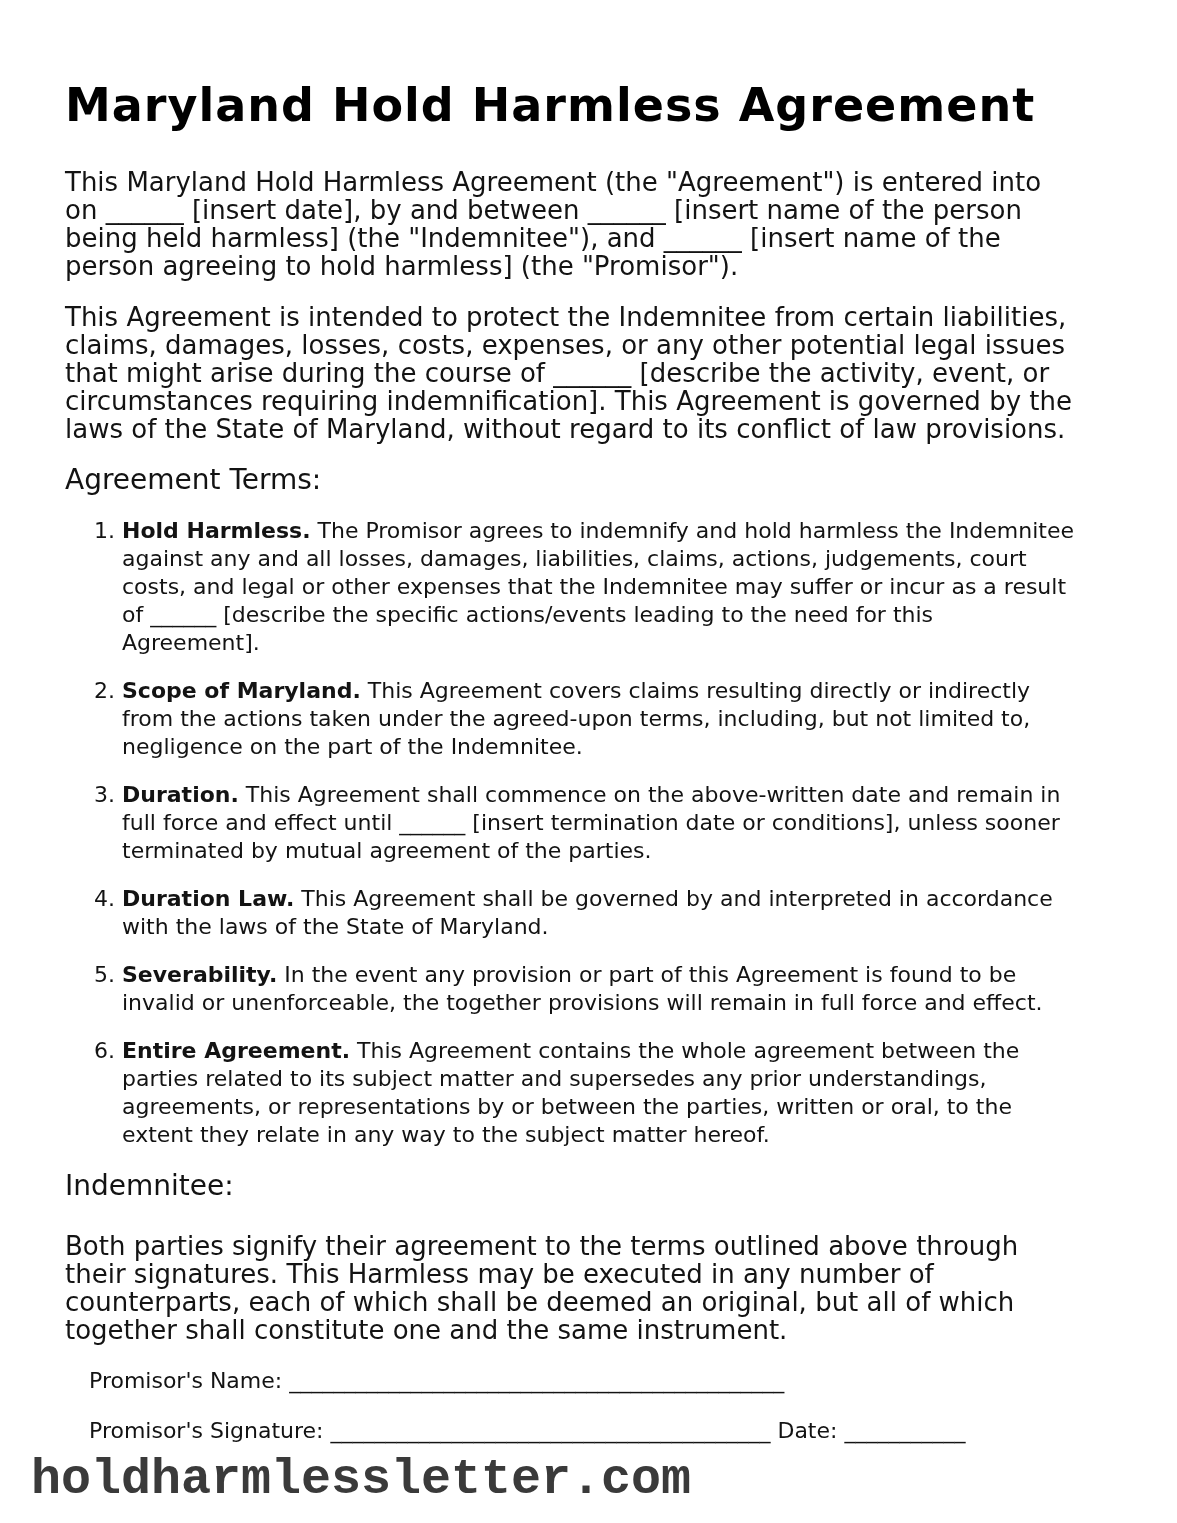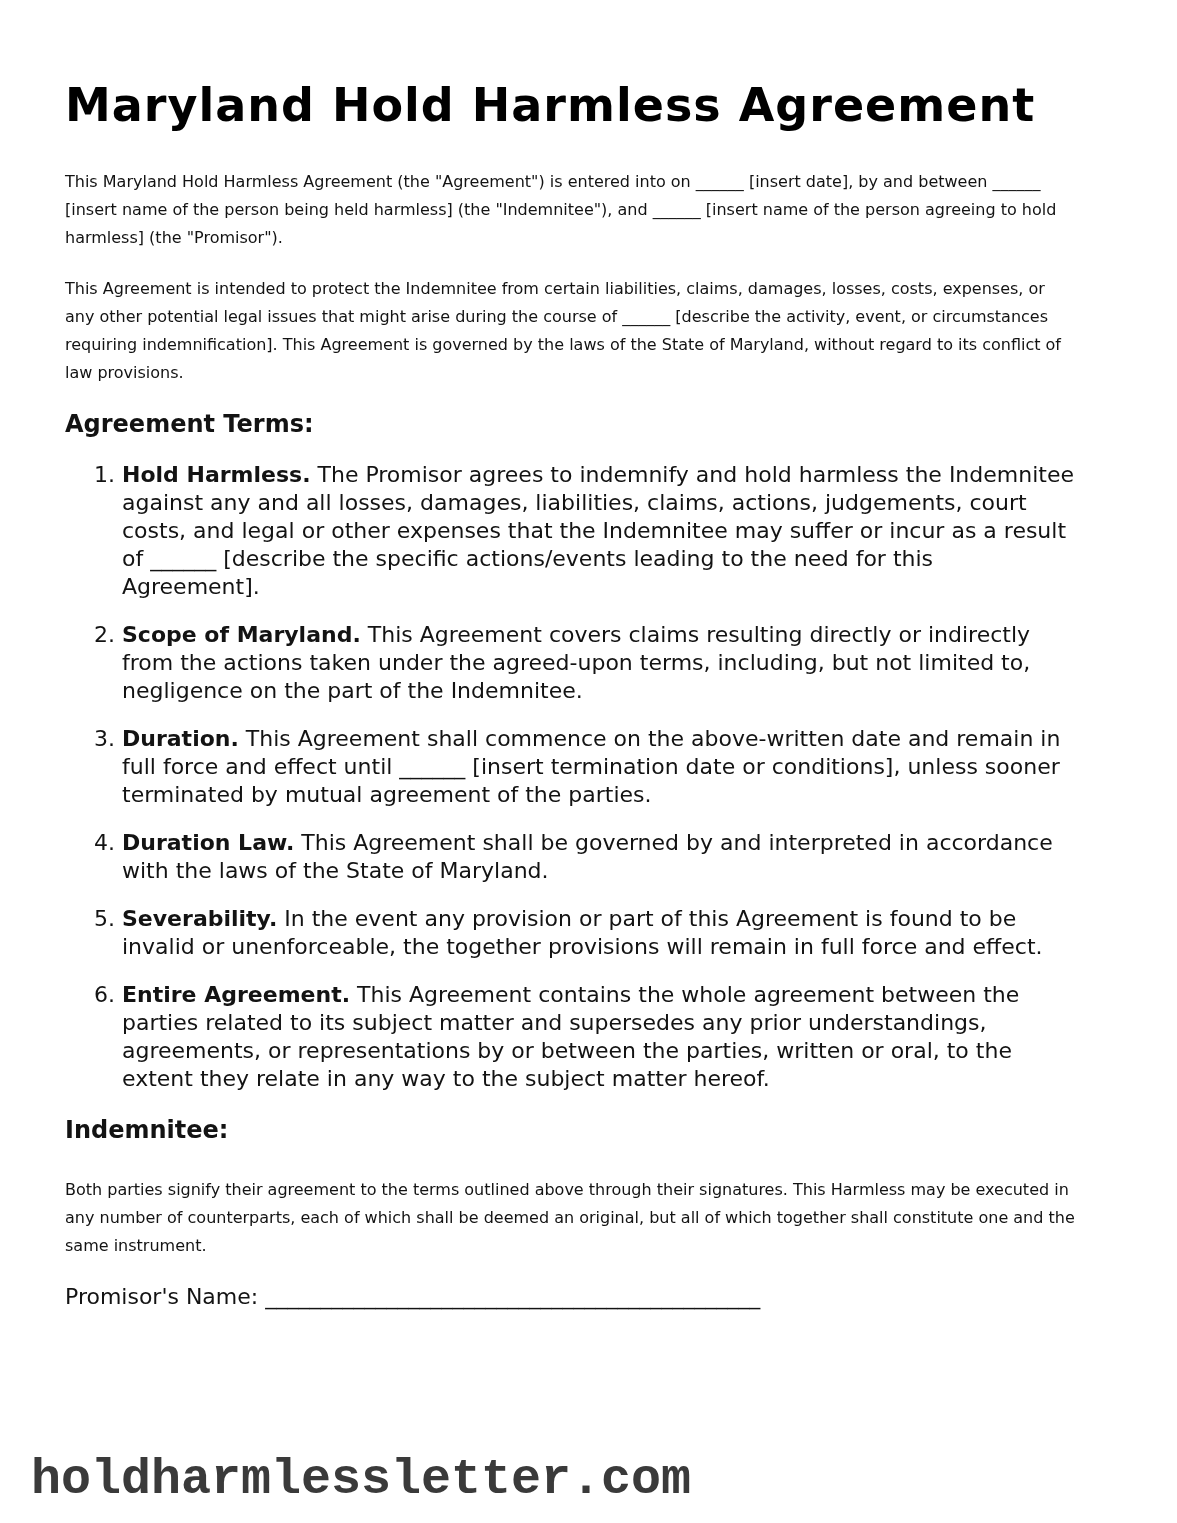--- a/index.html
+++ b/index.html
@@ -18,45 +18,46 @@
   h1.doc-title {
     font-size: 46px;
     line-height: 56px;
     font-weight: bold;
     letter-spacing: 1px;
     margin: 0 0 35px 0;
     color: #000000;
     white-space: nowrap;
   }
   p.body-text {
-    font-size: 16px;
+    font-size: 26px;
     line-height: 28px;
     margin: 0 0 23px 0;
   }
   h2.section-heading {
-    font-size: 24px;
+    font-size: 28px;
     line-height: 28px;
-    font-weight: bold;
+    font-weight: normal;
     margin: 0 0 23px 0;
   }
   h2.signatures-heading { margin-bottom: 32px; }
   ol.terms-list {
     margin: 16px 0 23px 0;
     padding-left: 57px;
     font-size: 22px;
     line-height: 28px;
   }
   ol.terms-list li { margin-bottom: 20px; }
   ol.terms-list li:last-child { margin-bottom: 0; }
   .term-label { font-weight: bold; }
   .sig-row {
     font-size: 22px;
     line-height: 28px;
     margin-bottom: 22px;
     white-space: nowrap;
+    margin-left: 24px;
   }
   .footer-url {
     position: absolute;
     left: 31px;
     top: 1451px;
     font-family: "Liberation Mono", "DejaVu Sans Mono", monospace;
     font-size: 50px;
     line-height: 58px;
     font-weight: bold;
     color: #3a3a3a;
@@ -85,16 +86,17 @@
     <li><span class="term-label">Severability.</span><span> In the event any provision or part of this Agreement is found to be invalid or unenforceable, the together provisions will remain in full force and effect.</span></li>
     <li><span class="term-label">Entire Agreement.</span><span> This Agreement contains the whole agreement between the parties related to its subject matter and supersedes any prior understandings, agreements, or representations by or between the parties, written or oral, to the extent they relate in any way to the subject matter hereof.</span></li>
   </ol>
 
   <h2 class="section-heading signatures-heading">Indemnitee:</h2>
 
   <p class="body-text">Both parties signify their agreement to the terms outlined above through their signatures. This Harmless may be executed in any number of counterparts, each of which shall be deemed an original, but all of which together shall constitute one and the same instrument.</p>
 
   <div class="sig-row"><span>Promisor's Name: </span><span>_____________________________________________</span></div>
 
+  <div class="sig-row"><span>Promisor's Signature: </span><span>________________________________________</span><span> Date: </span><span>___________</span></div>
 
 </div>
 
 <div class="footer-url">holdharmlessletter.com</div>
 
 </body></html>

